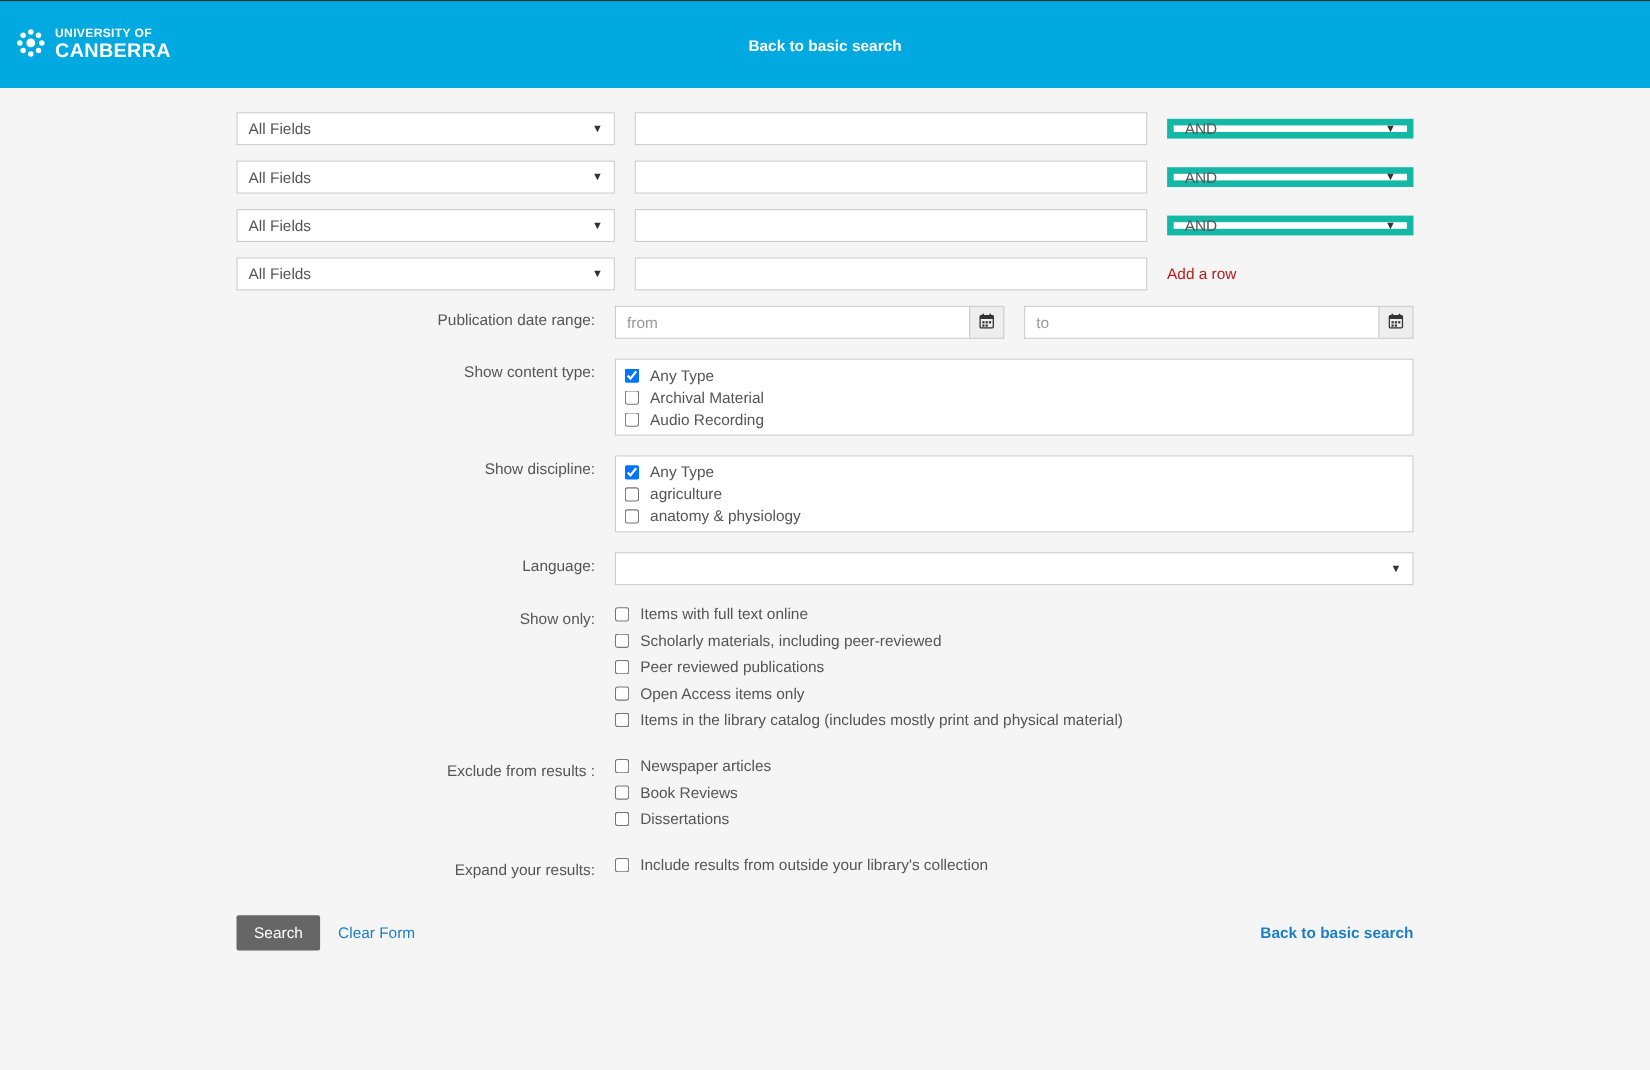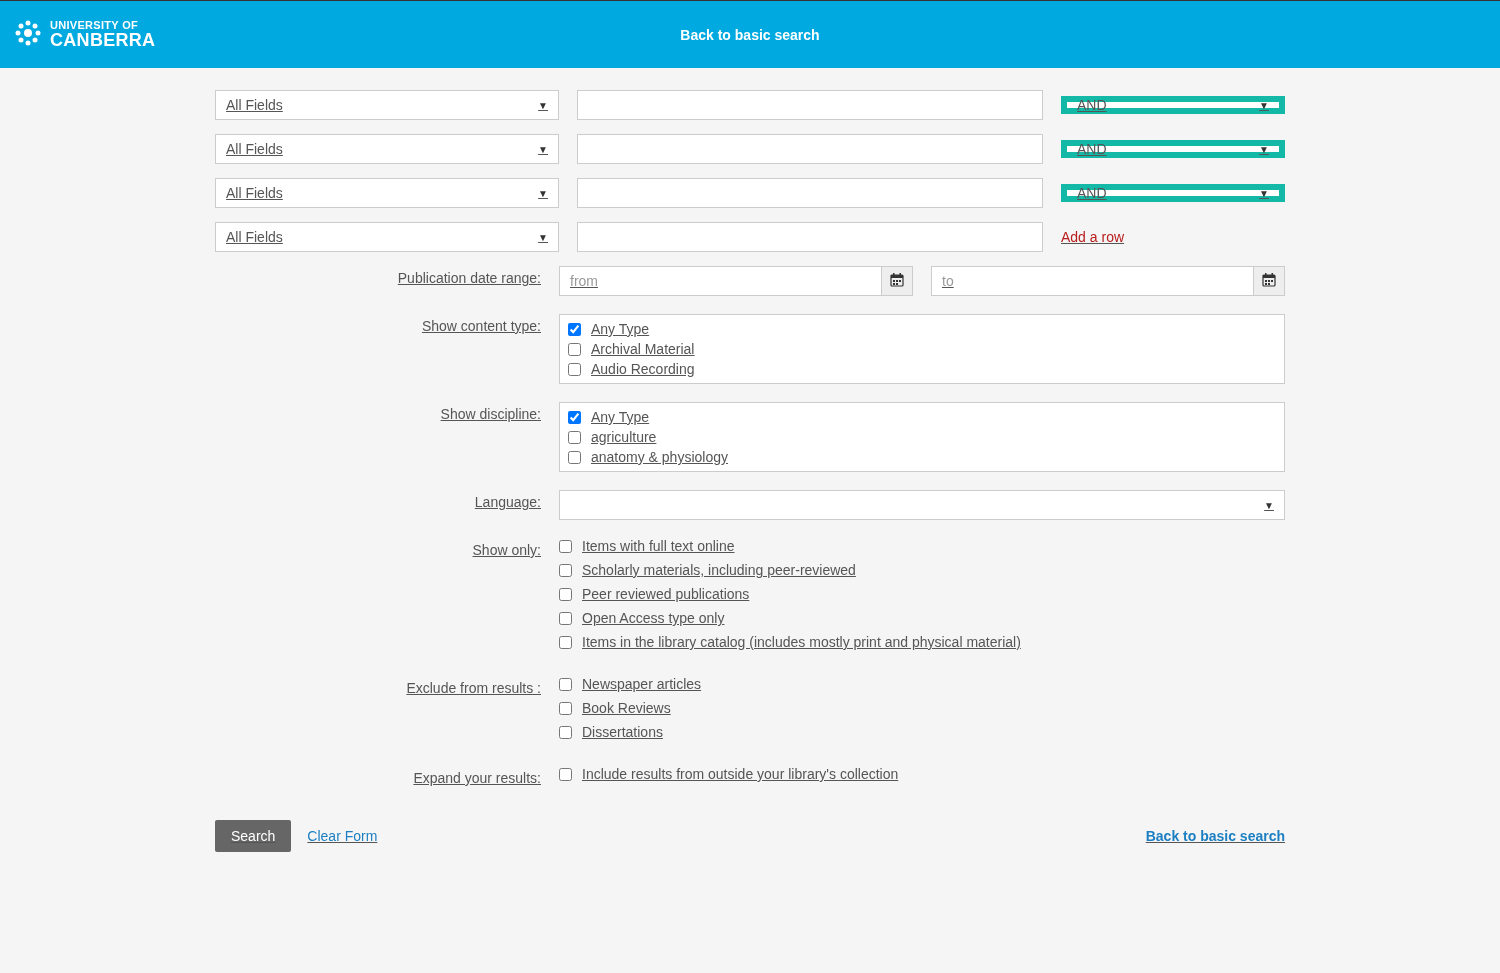--- a/index.html
+++ b/index.html
@@ -1,23 +1,23 @@
 <!DOCTYPE html>
 <html><head>
 <meta charset="utf-8">
 <style>
 * { box-sizing: border-box; margin: 0; padding: 0; }
 body { font-family: Arial, Helvetica, sans-serif; background: #f5f5f5; color: #555; font-size: 14px; }
-.header { background: #00a9e0; height: 68px; display: flex; align-items: center; padding: 0 14px; position: relative; border-top: 1px solid #333; }
+.header { background: #00a9e0; height: 80px; display: flex; align-items: center; padding: 0 14px; position: relative; border-top: 1px solid #333; }
 .logo-wrap { display: flex; align-items: center; gap: 8px; color: #fff; }
 .logo-text { display: flex; flex-direction: column; line-height: 1.1; }
 .logo-text .l1 { font-size: 11px; font-weight: bold; letter-spacing: 0.3px; }
 .logo-text .l2 { font-size: 18px; font-weight: bold; letter-spacing: 0.3px; }
 .header-link { position: absolute; left: 50%; transform: translateX(-50%); color: #fff; font-weight: bold; font-size: 14px; text-decoration: none; }
-.container { max-width: 1070px; margin: 0 auto; padding: 22px 0 40px; text-decoration: underline; }
+.container { max-width: 1070px; margin: 0 auto; padding: 22px 0 40px; }
 .row { display: flex; gap: 18px; margin-bottom: 14px; align-items: center; }
 .field-select { flex: 0 0 344px; height: 30px; border: 1px solid #ccc; background: #fff; padding: 0 10px; font-size: 14px; color: #555; position: relative; }
 .search-input { flex: 1; height: 30px; border: 1px solid #ccc; background: #fff; padding: 0 10px; font-size: 14px; }
 .op-select { flex: 0 0 224px; height: 18px; border: 6px solid #14b8a6; background: #fff; padding: 0 10px; font-size: 14px; color: #555; position: relative; }
 .select-box { display: flex; align-items: center; justify-content: space-between; cursor: pointer; }
 .caret { font-size: 10px; color: #333; }
 .add-row-link { flex: 0 0 224px; color: #b91c1c; font-size: 14px; cursor: pointer; }
 .form-row { display: flex; margin-bottom: 18px; }
 .form-label { flex: 0 0 344px; text-align: right; padding-right: 18px; padding-top: 4px; color: #555; font-size: 14px; }
 .form-control-area { flex: 1; }
@@ -218,21 +218,21 @@
           <div class="check-item">
             <input type="checkbox" style="">
             <label>Scholarly materials, including peer-reviewed</label>
           </div>
           <div class="check-item">
             <input type="checkbox" style="">
             <label>Peer reviewed publications</label>
           </div>
           <div class="check-item">
             <input type="checkbox" style="">
-            <label>Open Access type only</label>
+            <label>Open Access items only</label>
           </div>
           <div class="check-item">
             <input type="checkbox" style="">
             <label>Items in the library catalog (includes mostly print and physical material)</label>
           </div>
         </div>
     </div>
   </div>
 
   <div class="form-row">

